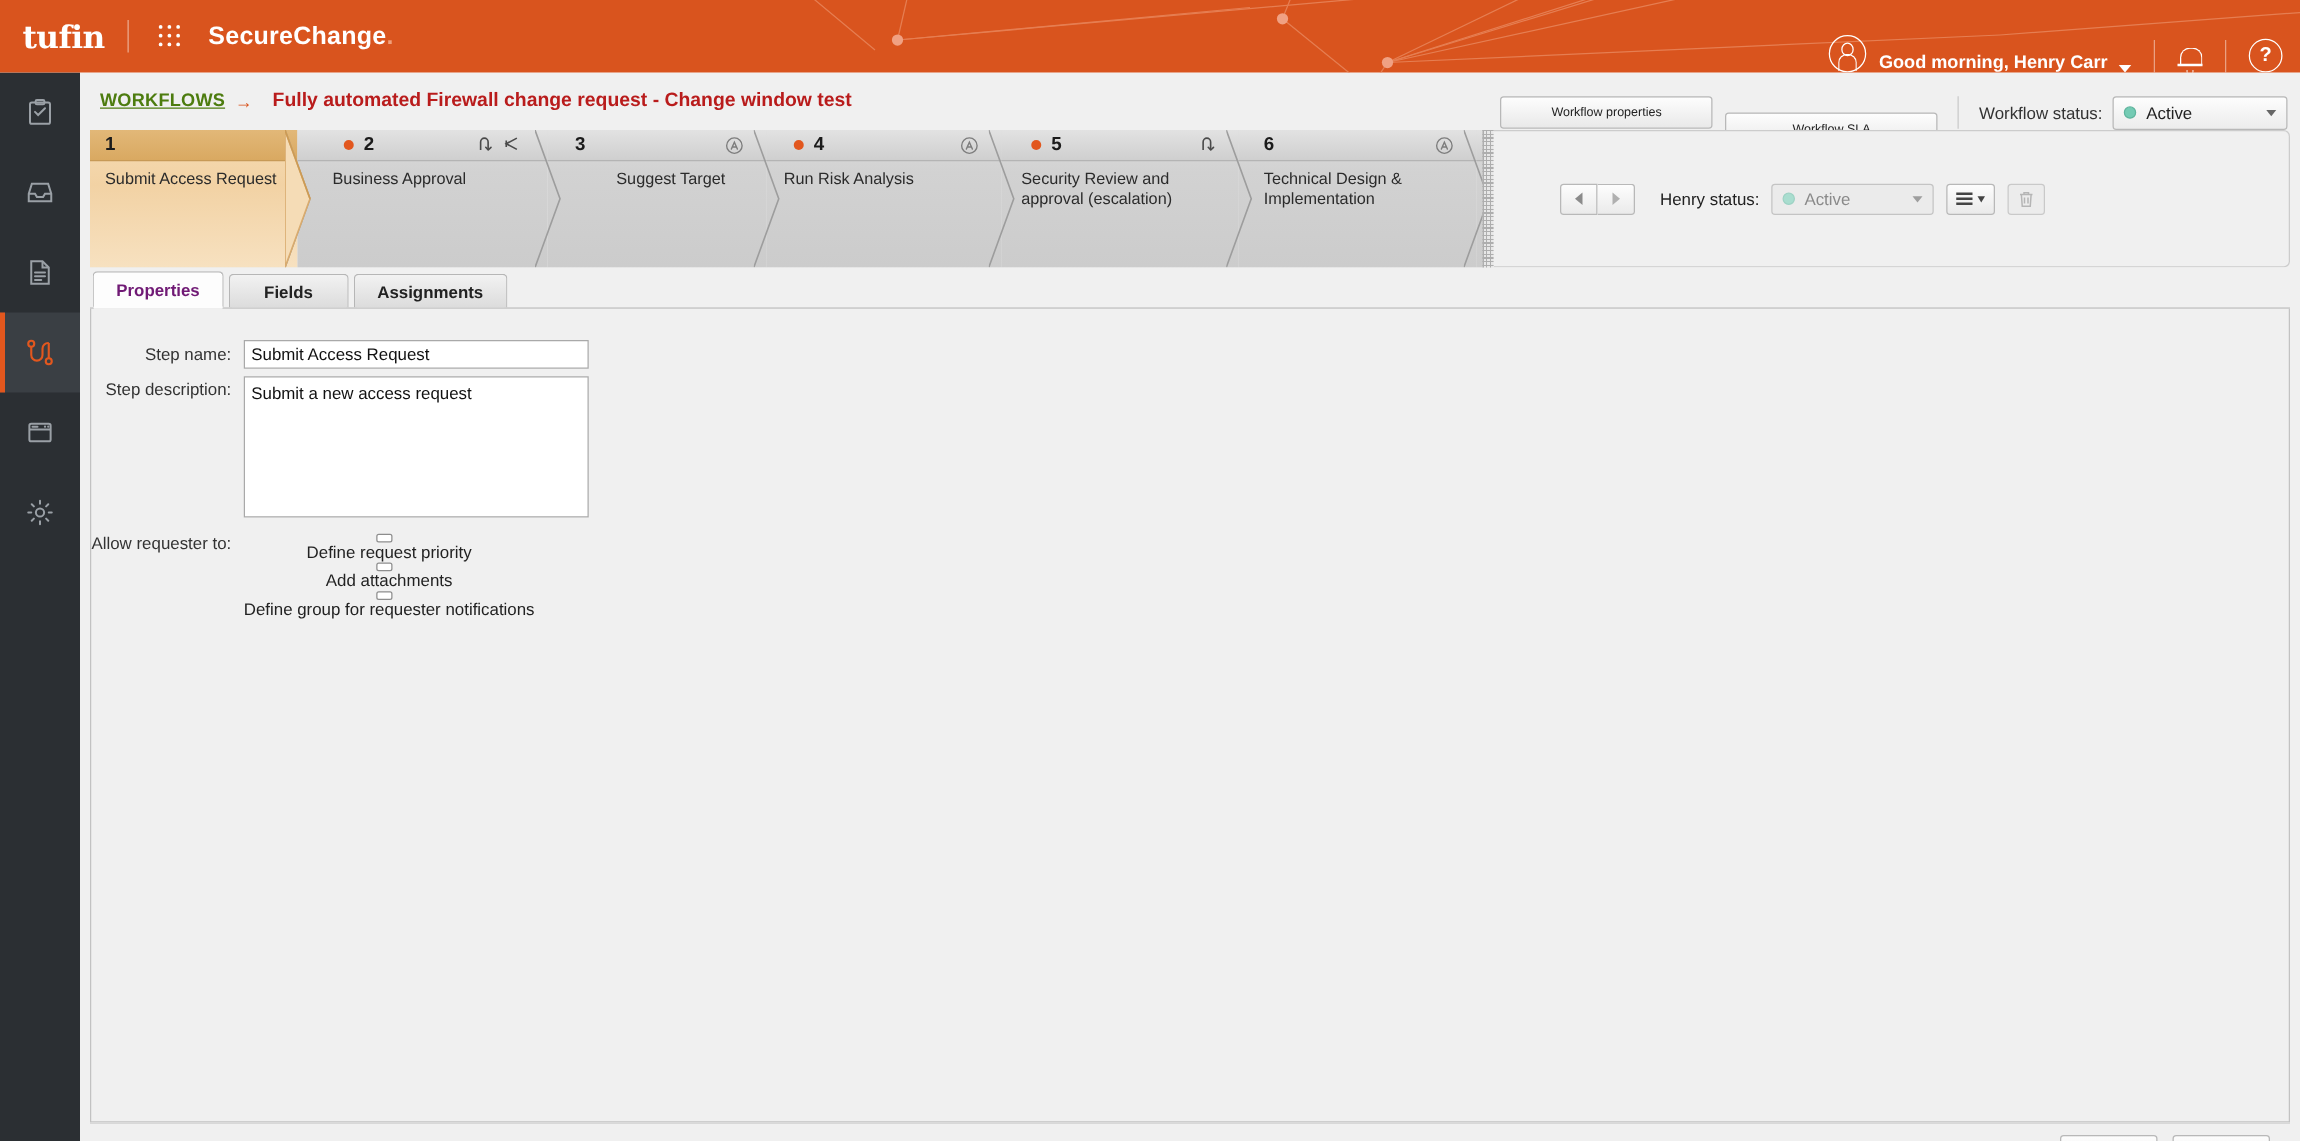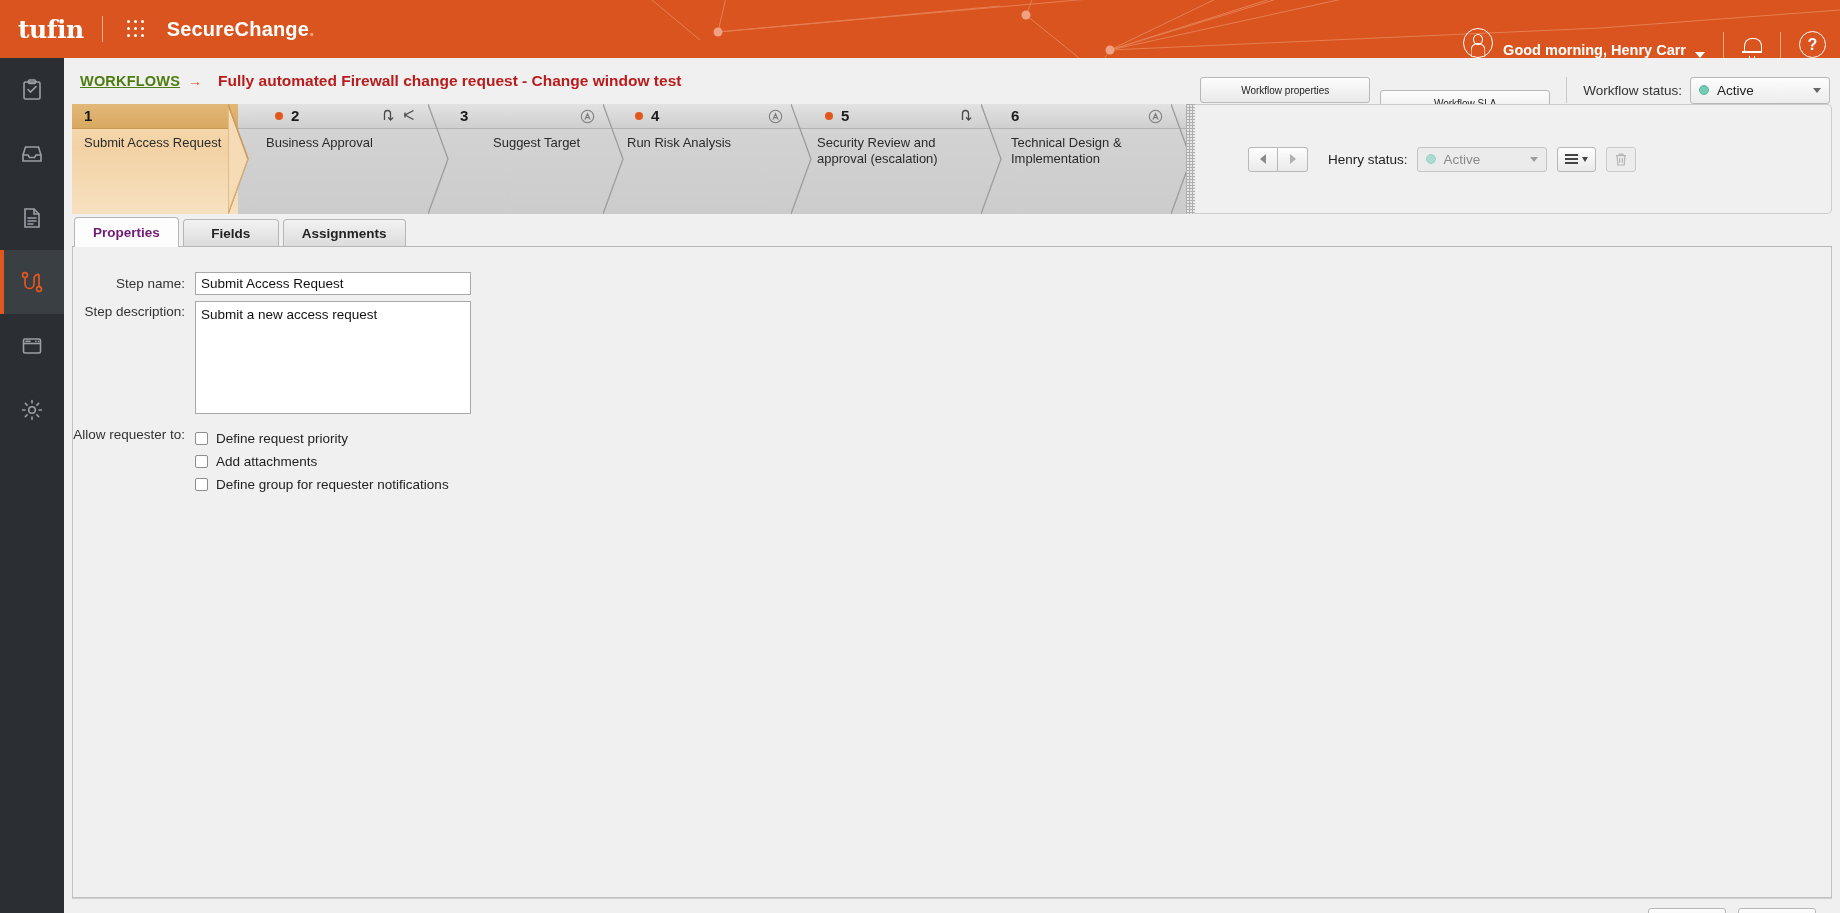--- a/index.html
+++ b/index.html
@@ -261,21 +261,21 @@
   }
   .txtinput{
     width:276px;height:23px;border:1px solid #a9a9a9;background:#fff;
     font-size:13.5px;color:#111;padding:0 5px;font-family:"Liberation Sans",sans-serif;
   }
   .txtarea{
     width:276px;height:113px;border:1px solid #a9a9a9;background:#fff;
     font-size:13.5px;color:#111;padding:4px 5px;resize:none;
     font-family:"Liberation Sans",sans-serif; line-height:17px;
   }
-  .cbrow{ display:flex;align-items:center; height:22px; }
+  .cbrow{ display:flex;align-items:center; height:22px;flex-direction:column; }
   .cbox{
     width:13px;height:13px;border:1px solid #8d8d8d;background:#fff;border-radius:2px;
     margin-right:8px;
   }
   .cblbl{ font-size:13.5px;color:#222; }
 
   
   .footer{
     position:absolute;left:8px;top:840px;width:1760px;height:44px;
     background:#f0f0f0; border-top:1px solid #cfcfcf;

